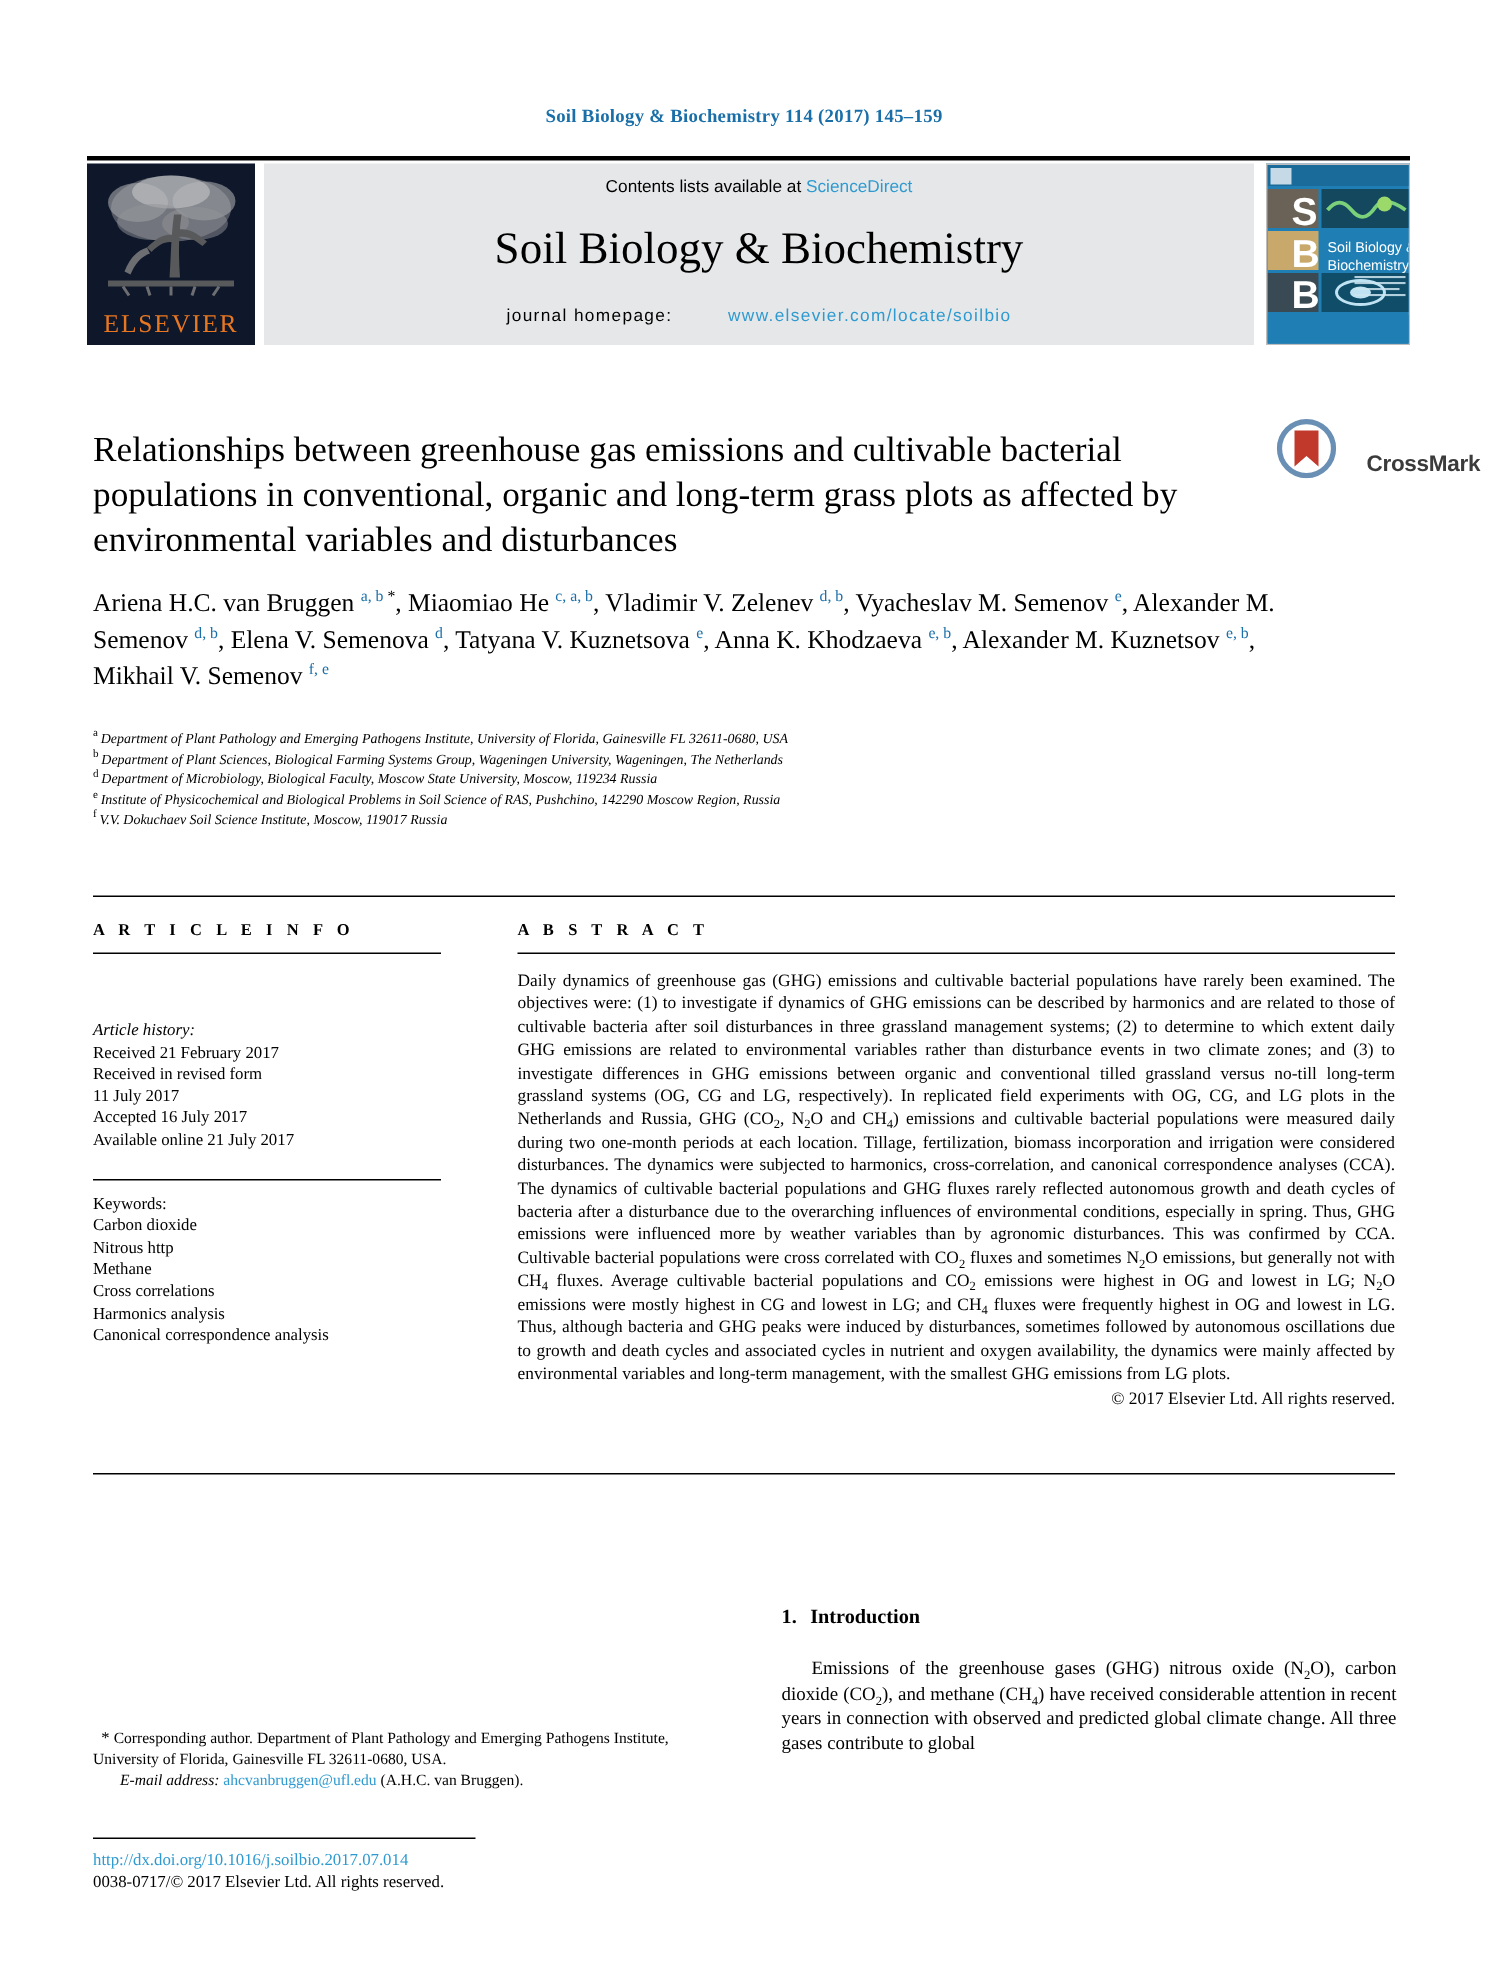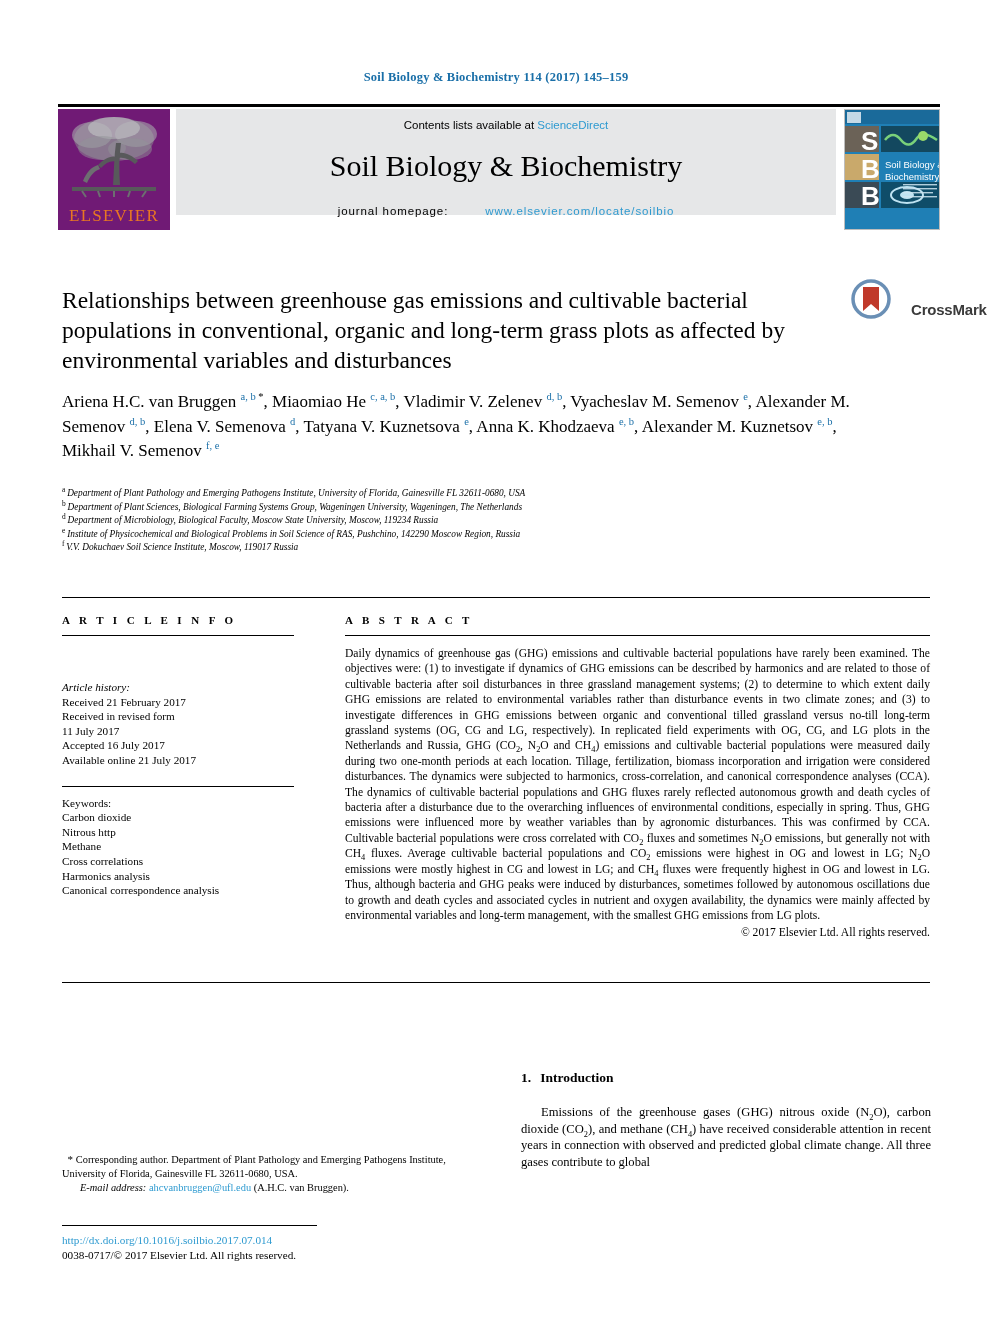--- a/index.html
+++ b/index.html
@@ -46,21 +46,21 @@
     left: 0; top: 0;
     width: 882px;
     height: 3px;
     background: #000;
   }
   .elsevier-logo {
     position: absolute;
     left: 0; top: 5px;
     width: 112px;
     height: 121px;
-    background: #701a75;
+    background: #0f172a;
     overflow: hidden;
   }
   .elsevier-tree {
     position: absolute;
     left: 6px; top: 4px;
     width: 100px;
     height: 88px;
   }
   .elsevier-word {
     position: absolute;
@@ -69,21 +69,21 @@
     text-align: center;
     font-family: "Liberation Serif", serif;
     font-size: 17px;
     letter-spacing: 1.2px;
     color: #e87722;
   }
   .mast-center {
     position: absolute;
     left: 118px; top: 5px;
     width: 660px;
-    height: 106px;
+    height: 121px;
     background: #e6e7e8;
   }
   .contents-line {
     position: absolute;
     left: 0; top: 10px;
     width: 660px;
     text-align: center;
     font-family: "Liberation Sans", sans-serif;
     font-size: 11.5px;
     color: #000;

